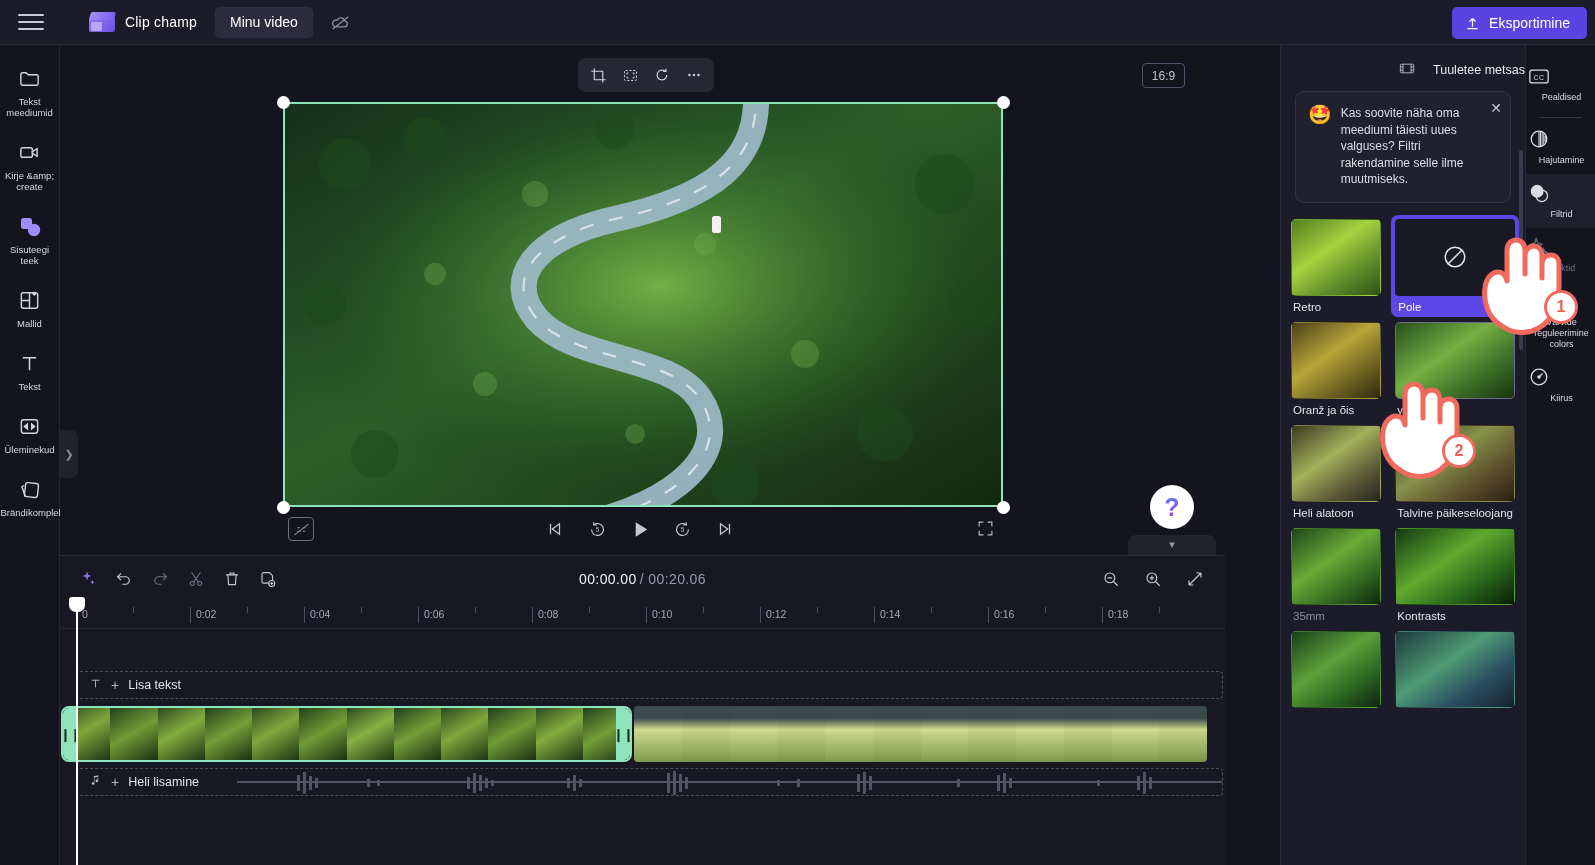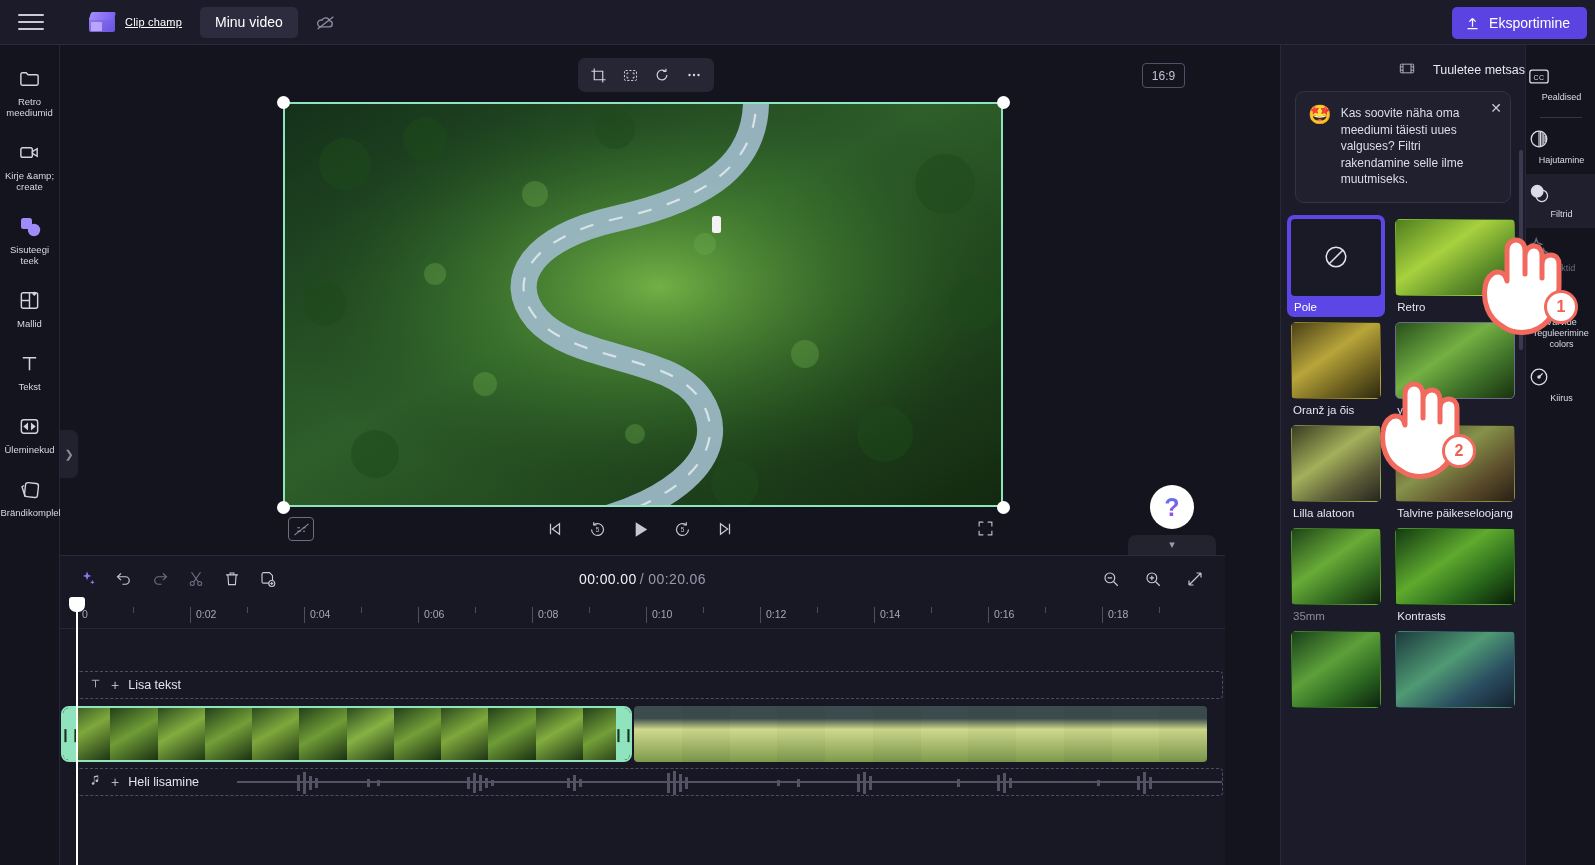--- a/index.html
+++ b/index.html
@@ -22,21 +22,21 @@
     display: flex; flex-direction: column; justify-content: center; gap: 5px; cursor: pointer; }
   .hamburger i { display: block; height: 2px; background: #c9c9d8; border-radius: 1px; }
   .brand { display: flex; align-items: center; gap: 9px; margin-left: 45px; }
   .brand-logo { width: 27px; height: 22px; position: relative; }
   .brand-logo .lg1 { position: absolute; left: 0; top: 6px; width: 26px; height: 15px;
     background: linear-gradient(135deg,#8f7af2,#6a52e0); border-radius: 2px; }
   .brand-logo .lg2 { position: absolute; left: 1px; top: 1px; width: 25px; height: 8px;
     background: linear-gradient(100deg,#a48cf7,#7a5ff0); border-radius: 2px; transform: skewX(-14deg); }
   .brand-logo .lg3 { position: absolute; left: 2px; top: 11px; width: 11px; height: 9px;
     background: #b9a6fa; border-radius: 1px; }
-  .brand-name { font-size: 11px; color: #ffffff; letter-spacing: .2px; text-decoration: underline; }
+  .brand-name { font-size: 14px; color: #ffffff; letter-spacing: .2px; }
   .proj-btn {
     margin-left: 18px; height: 31px; padding: 0 15px; border-radius: 5px;
     background: #2c2c3e; color: #fff; font-size: 14px;
     display: flex; align-items: center; cursor: pointer; border: none;
   }
   .cloudoff { margin-left: 12px; width: 32px; height: 30px; border-radius: 5px;
     display: flex; align-items: center; justify-content: center; cursor: pointer; }
   .export-btn {
     position: absolute; right: 8px; top: 7px; height: 32px; padding: 0 17px 0 13px;
     background: #5a43e0; border: none; border-radius: 5px; color: #fff; font-size: 14px;
@@ -225,21 +225,21 @@
     </button>
   </div>
 
   <div class="leftrail">
     <div class="rail-item">
       <span class="rail-ico">
         <svg width="23" height="23" viewBox="0 0 24 24" fill="none" stroke="currentColor" stroke-width="1.5">
           <path d="M3 7.5A1.5 1.5 0 0 1 4.5 6h4l2 2h9A1.5 1.5 0 0 1 21 9.5v8A1.5 1.5 0 0 1 19.5 19h-15A1.5 1.5 0 0 1 3 17.5z"></path>
           </svg>
       </span>
-      <span class="rail-lbl">Retro meediumid</span>
+      <span class="rail-lbl">Tekst meediumid</span>
     </div>
     <div class="rail-item">
       <span class="rail-ico">
         <svg width="23" height="23" viewBox="0 0 24 24" fill="none" stroke="currentColor" stroke-width="1.5">
           <rect x="3" y="7" width="12" height="10" rx="2"></rect>
             <path d="M15 11l5-3v8l-5-3z"></path>
           </svg>
       </span>
       <span class="rail-lbl">Kirje &amp;amp; create</span>
     </div>
@@ -613,44 +613,44 @@
       <span class="rp-title">Tuuletee metsas</span>
     </div>
 
     <div class="tipcard">
       <span class="tip-emoji">🤩</span>
       <span class="tip-text">Kas soovite näha oma meediumi täiesti uues valguses? Filtri rakendamine selle ilme muutmiseks.</span>
       <span class="tip-close">✕</span>
     </div>
 
     <div class="fgrid">
+      <div class="fitem">
+        <div class="fthumb" style="background:linear-gradient(145deg,#4f7f1e,#a8d13f 40%,#5f8f2a 70%,#2f5415)"></div>
+        <div class="flabel">Retro</div>
+      </div>
       <div class="fitem sel">
         <div class="fthumb">
           <svg width="26" height="26" viewBox="0 0 24 24" fill="none" stroke="#e2e2ee" stroke-width="1.4">
             <circle cx="12" cy="12" r="9"></circle>
               <line x1="5.5" y1="18.5" x2="18.5" y2="5.5"></line>
             </svg>
         </div>
         <div class="flabel">Pole</div>
       </div>
       <div class="fitem">
-        <div class="fthumb" style="background:linear-gradient(145deg,#4f7f1e,#a8d13f 40%,#5f8f2a 70%,#2f5415)"></div>
-        <div class="flabel">Retro</div>
-      </div>
-      <div class="fitem">
         <div class="fthumb" style="background:linear-gradient(145deg,#4a4018,#b8a53a 42%,#6f6220 72%,#2e2a10)"></div>
         <div class="flabel">Oranž ja õis</div>
       </div>
       <div class="fitem hov">
         <div class="fthumb" style="background:linear-gradient(145deg,#27501c,#74b043 42%,#3f7229 70%,#18320f)"></div>
         <div class="flabel">you</div>
       </div>
       <div class="fitem">
         <div class="fthumb" style="background:linear-gradient(145deg,#3a3b20,#a3b05b 42%,#5c5c38 72%,#262520)"></div>
-        <div class="flabel">Lilla alatoon</div>
+        <div class="flabel">Heli alatoon</div>
       </div>
       <div class="fitem">
         <div class="fthumb" style="background:linear-gradient(145deg,#3e3320,#86924a 42%,#5c4e2c 72%,#2a2014)"></div>
         <div class="flabel">Talvine päikeseloojang</div>
       </div>
       <div class="fitem">
         <div class="fthumb" style="background:linear-gradient(145deg,#1e4418,#69ab37 42%,#356e22 70%,#10280c)"></div>
         <div class="flabel" style="color:#8b8b9e">35mm</div>
       </div>
       <div class="fitem">

